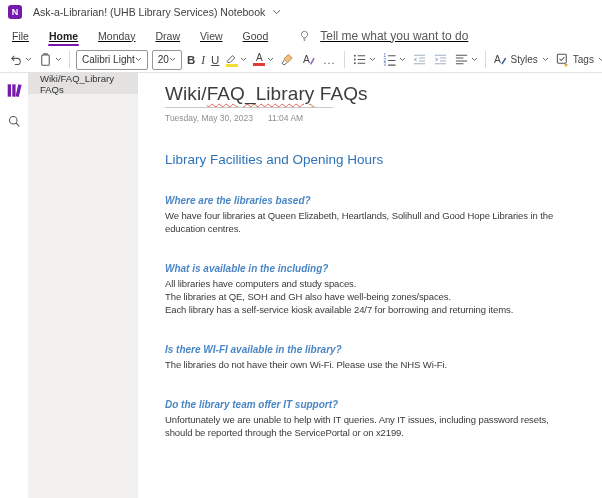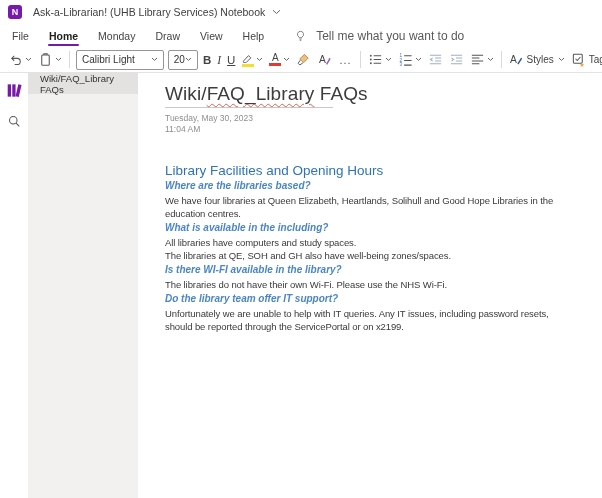--- a/index.html
+++ b/index.html
@@ -7,38 +7,38 @@
     font-family:"Liberation Sans", sans-serif; -webkit-font-smoothing:antialiased; }
 
   
   .titlebar { height:24px; display:flex; align-items:center; padding-left:8px; background:#fff; }
   .app-icon { width:14px; height:14px; border-radius:3px; background:var(--accent-purple,#7719AA);
     color:#fff; font-size:9px; font-weight:bold; display:flex; align-items:center; justify-content:center; }
   .title-text { margin-left:11px; font-size:10.5px; color:#404040; }
   .tb-chev { margin-left:7px; display:flex; }
 
   
-  .menubar { height:23px; display:flex; align-items:stretch; padding-left:2px; background:#fff; }
+  .menubar { height:23px; display:flex; align-items:stretch; padding-left:2px; background:#fff;text-decoration:underline; }
   .menu-items { display:flex; }
   .menu-item { padding:0 10px; font-size:10.5px; color:#444; display:flex; align-items:center; position:relative; cursor:default; }
   .menu-item.active { font-weight:bold; color:#222; }
   .menu-item.active::after { content:''; position:absolute; left:9px; right:9px; bottom:1px; height:2.5px;
     background:var(--accent-purple,#7719AA); border-radius:2px; }
   .tellme { display:flex; align-items:center; gap:9px; margin-left:20px; font-size:12px; color:#595959; }
 
   
   .ribbon { height:26px; display:flex; align-items:center; padding:0 5px; border-bottom:1px solid #e2e2e2;
     white-space:nowrap; overflow:hidden; background:#fff; }
   .rbtn { display:flex; align-items:center; height:22px; padding:0 2px; margin:0 1px; color:#555; border-radius:2px; }
   .rbtn svg { display:block; }
   .chev { margin-left:2px; display:flex; }
   .vdiv { width:1px; height:17px; background:#d9d9d9; margin:0 4px; flex:none; }
   .selectbox { display:flex; align-items:center; justify-content:space-between; border:1px solid #969696; border-radius:2px;
     height:20px; padding:0 5px; font-size:10px; color:#333; background:#fff; margin:0 2px; }
-  .fontname { width:92px;gap:16px; }
+  .fontname { width:92px; }
   .fontsize { width:36px; }
   .fmt { font-size:11.5px; width:16px; justify-content:center; color:#444; }
   .fmt.b { font-weight:bold; }
   .fmt.i { font-style:italic; font-family:"Liberation Serif", serif; }
   .fmt.u { text-decoration:underline; }
   .stack { display:flex; flex-direction:column; align-items:center; line-height:1; }
   .cbar { width:12px; height:3px; margin-top:1px; }
   .cbar.yellow { background:var(--highlight-yellow,#F3DE34); }
   .cbar.red { background:var(--font-color-red,#E03C31); }
   .achar { font-size:10px; color:#444; line-height:9px; }
@@ -50,23 +50,23 @@
   .rail { width:28px; background:#fff; display:flex; flex-direction:column; align-items:center; padding-top:9px; gap:15px; flex:none; }
   .pages { width:110px; background:#f2f1f0; flex:none; padding-top:0; }
   .page-item { height:21px; display:flex; align-items:center; padding-left:12px; font-size:9.5px; color:#333; cursor:default; }
   .page-item.selected { background:#e3e2e1; }
 
   .content { flex:1; background:#fff; padding:10px 0 0 27px; overflow:hidden; }
   .page-title { font-size:19px; font-weight:300; color:#3d3d3d; letter-spacing:.1px; }
   .squiggle { text-decoration-line:underline; text-decoration-style:wavy;
     text-decoration-color:#e0614f; text-decoration-thickness:1px; text-underline-offset:3px; }
   .title-rule { width:168px; border-bottom:1px solid #c9c9c9; margin-top:2px; }
-  .date-row { margin-top:5px; font-size:8.5px; color:#8e8e8e; display:flex; gap:1px;flex-direction:column; }
+  .date-row { margin-top:5px; font-size:8.5px; color:#8e8e8e; display:flex; gap:15px; }
   .heading { margin-top:29px; font-size:13.5px; font-weight:500; color:var(--heading-blue,#2E74B5); }
-  .section { margin-top:2px; max-width:398px; }
+  .section { margin-top:28px; max-width:398px; }
   .question { font-size:10px; font-style:italic; font-weight:600; color:var(--question-blue,#4A86C5); margin-bottom:3px; }
   .answer { font-size:9.5px; color:#3a3a3a; line-height:13px; letter-spacing:-.1px; }
 </style>
 </head>
 <body>
 
 <div class="titlebar">
   <div class="app-icon">
       <span>N</span>
     </div>
@@ -78,21 +78,21 @@
   </span>
 </div>
 
 <div class="menubar">
   <div class="menu-items">
       <div class="menu-item">File</div>
       <div class="menu-item active">Home</div>
       <div class="menu-item">Monday</div>
       <div class="menu-item">Draw</div>
       <div class="menu-item">View</div>
-      <div class="menu-item">Help</div>
+      <div class="menu-item">Good</div>
     </div>
   <div class="tellme">
     <svg width="13" height="14" viewBox="0 0 16 16">
       <path d="M8 2.2a3.8 3.8 0 0 0-2 7c.35.25.45.6.45 1h3.1c0-.4.1-.75.45-1a3.8 3.8 0 0 0-2-7z" fill="none" stroke="#666" stroke-width="1"></path>
       <path d="M6.7 11.8h2.6M7.1 13.4h1.8" stroke="#666" stroke-width="1" fill="none"></path>
     </svg>
     <span>Tell me what you want to do</span>
   </div>
 </div>
 
@@ -285,20 +285,21 @@
     <div class="heading">Library Facilities and Opening Hours</div>
     <div>
         <div class="section">
           <div class="question">Where are the libraries based?</div>
           <div class="answer">We have four libraries at Queen Elizabeth, Heartlands, Solihull and Good Hope Libraries in the education centres.</div>
         </div>
         <div class="section">
           <div class="question">What is available in the including?</div>
           <div class="answer">All libraries have computers and study spaces.</div>
           <div class="answer">The libraries at QE, SOH and GH also have well-being zones/spaces.</div>
+          <div class="answer">Each library has a self-service kiosk available 24/7 for borrowing and returning items.</div>
         </div>
         <div class="section">
           <div class="question">Is there WI-FI available in the library?</div>
           <div class="answer">The libraries do not have their own Wi-Fi. Please use the NHS Wi-Fi.</div>
         </div>
         <div class="section">
           <div class="question">Do the library team offer IT support?</div>
           <div class="answer">Unfortunately we are unable to help with IT queries. Any IT issues, including password resets, should be reported through the ServicePortal or on x2199.</div>
         </div>
       </div>

